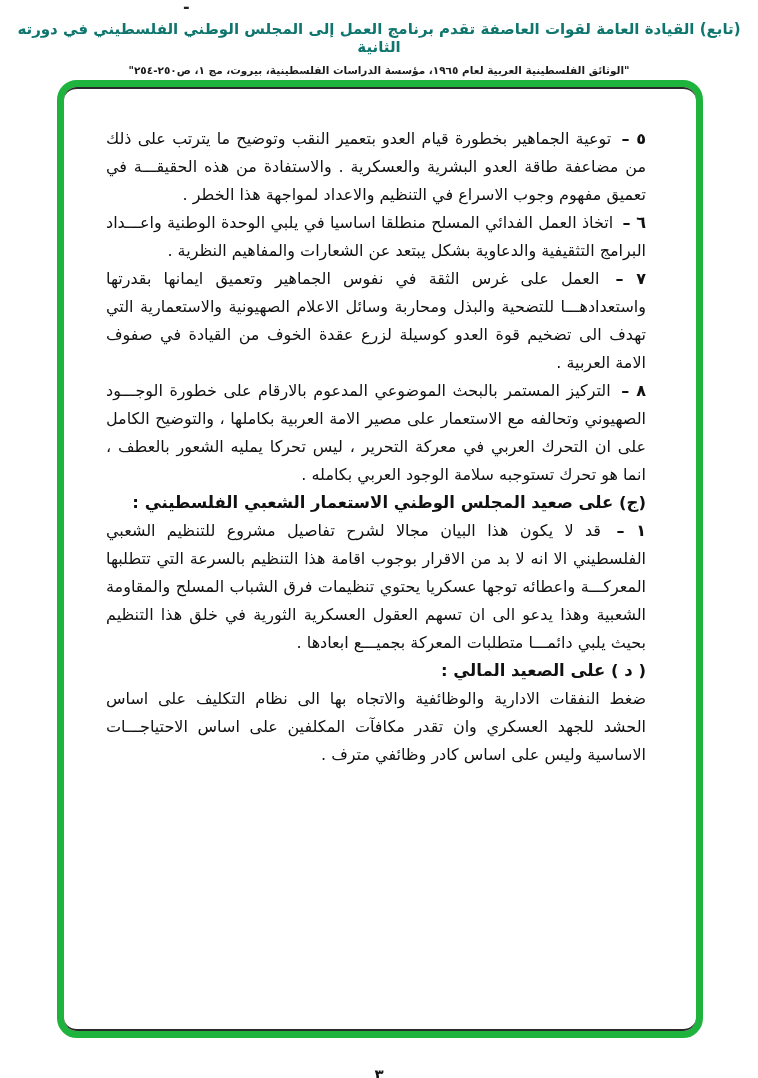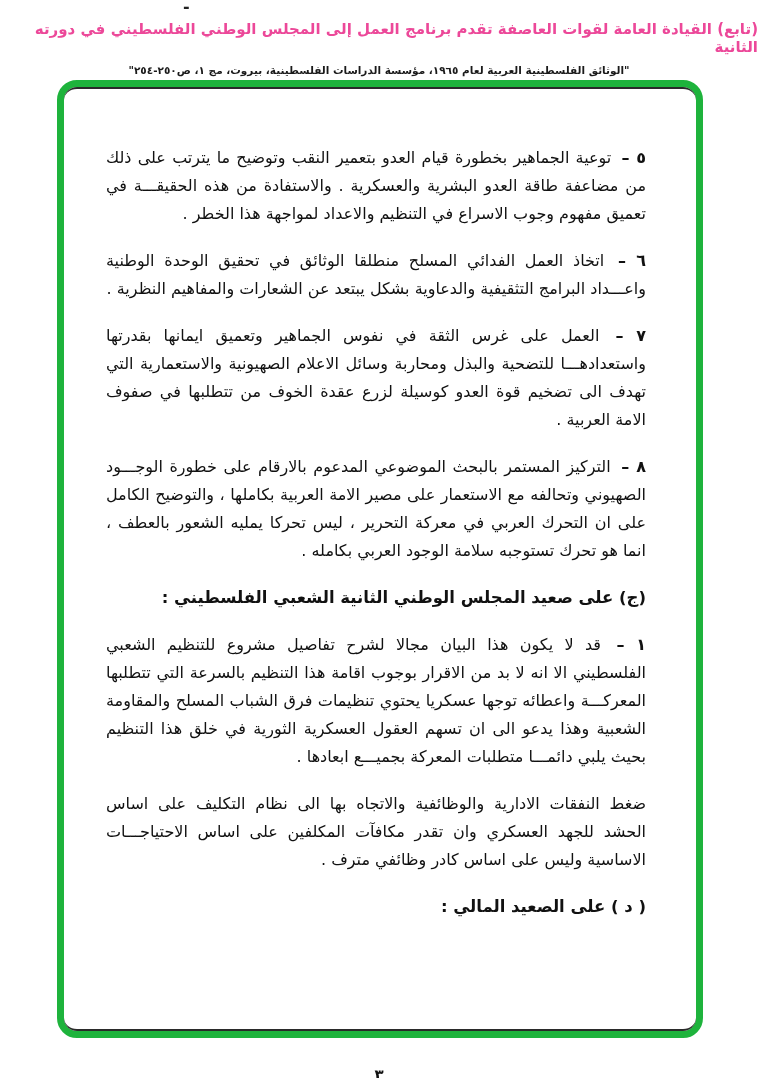--- a/index.html
+++ b/index.html
@@ -6,21 +6,21 @@
   html,body { background:#e8e8e8; }
   .page {
     position:relative;
     width:758px; height:1078px;
     background:#ffffff;
     overflow:hidden;
     font-family:"DejaVu Sans", sans-serif;
     color:#141414;
   }
   .header { position:absolute; top:20px; left:0; right:0; text-align:center; direction:rtl; }
-  .header .title  { font-size:15px; font-weight:bold; color:#ec4899; letter-spacing:0;text-align:right; }
+  .header .title  { font-size:15px; font-weight:bold; color:#0f766e; letter-spacing:0; }
   .header .source { font-size:10.5px; font-weight:bold; margin-top:8px; color:#1a1a1a; }
   .stray-dash { position:absolute; top:-3px; left:183px; font-size:16px; font-weight:bold; color:#222; }
 
   .doc-box {
     position:absolute; left:57px; top:80px;
     width:646px; height:958px;
     border:7px solid #1eb33c;
     border-radius:20px;
     background:#fff;
   }
@@ -32,21 +32,20 @@
     padding:36px 50px 0 42px;
     overflow:hidden;
   }
   .block {
     direction:rtl;
     text-align:justify;
     text-justify:inter-word;
     font-size:16px;
     line-height:28px;
     color:#111;
-    margin-top:19px;
   }
   .block .marker { font-weight:bold; padding-left:4px; }
   .block.heading { font-weight:bold; font-size:16.5px; }
   .page-mark {
     position:absolute; left:50%; top:1066px;
     transform:translateX(-50%);
     font-size:15px; font-weight:bold; color:#111;
   }
 </style>
 </head>
@@ -64,45 +63,45 @@
   <div class="doc-box">
     <div class="doc-inner">
 
       <div class="block">
         <span class="marker">٥ –</span>
         <span>توعية الجماهير بخطورة قيام العدو بتعمير النقب وتوضيح ما يترتب على ذلك من مضاعفة طاقة العدو البشرية والعسكرية . والاستفادة من هذه الحقيقـــة في تعميق مفهوم وجوب الاسراع في التنظيم والاعداد لمواجهة هذا الخطر .</span>
       </div>
 
       <div class="block">
         <span class="marker">٦ –</span>
-        <span>اتخاذ العمل الفدائي المسلح منطلقا الوثائق في تحقيق الوحدة الوطنية واعـــداد البرامج التثقيفية والدعاوية بشكل يبتعد عن الشعارات والمفاهيم النظرية .</span>
+        <span>اتخاذ العمل الفدائي المسلح منطلقا اساسيا في يلبي الوحدة الوطنية واعـــداد البرامج التثقيفية والدعاوية بشكل يبتعد عن الشعارات والمفاهيم النظرية .</span>
       </div>
 
       <div class="block">
         <span class="marker">٧ –</span>
-        <span>العمل على غرس الثقة في نفوس الجماهير وتعميق ايمانها بقدرتها واستعدادهـــا للتضحية والبذل ومحاربة وسائل الاعلام الصهيونية والاستعمارية التي تهدف الى تضخيم قوة العدو كوسيلة لزرع عقدة الخوف من تتطلبها في صفوف الامة العربية .</span>
+        <span>العمل على غرس الثقة في نفوس الجماهير وتعميق ايمانها بقدرتها واستعدادهـــا للتضحية والبذل ومحاربة وسائل الاعلام الصهيونية والاستعمارية التي تهدف الى تضخيم قوة العدو كوسيلة لزرع عقدة الخوف من القيادة في صفوف الامة العربية .</span>
       </div>
 
       <div class="block">
         <span class="marker">٨ –</span>
         <span>التركيز المستمر بالبحث الموضوعي المدعوم بالارقام على خطورة الوجـــود الصهيوني وتحالفه مع الاستعمار على مصير الامة العربية بكاملها ، والتوضيح الكامل على ان التحرك العربي في معركة التحرير ، ليس تحركا يمليه الشعور بالعطف ، انما هو تحرك تستوجبه سلامة الوجود العربي بكامله .</span>
       </div>
 
-      <div class="block heading">(ج) على صعيد المجلس الوطني الثانية الشعبي الفلسطيني :</div>
+      <div class="block heading">(ج) على صعيد المجلس الوطني الاستعمار الشعبي الفلسطيني :</div>
 
       <div class="block">
         <span class="marker">١ –</span>
         <span>قد لا يكون هذا البيان مجالا لشرح تفاصيل مشروع للتنظيم الشعبي الفلسطيني الا انه لا بد من الاقرار بوجوب اقامة هذا التنظيم بالسرعة التي تتطلبها المعركـــة واعطائه توجها عسكريا يحتوي تنظيمات فرق الشباب المسلح والمقاومة الشعبية وهذا يدعو الى ان تسهم العقول العسكرية الثورية في خلق هذا التنظيم بحيث يلبي دائمـــا متطلبات المعركة بجميـــع ابعادها .</span>
       </div>
 
 
 
 
+      <div class="block heading">( د ) على الصعيد المالي :</div>
+
       <div class="block">ضغط النفقات الادارية والوظائفية والاتجاه بها الى نظام التكليف على اساس الحشد للجهد العسكري وان تقدر مكافآت المكلفين على اساس الاحتياجـــات الاساسية وليس على اساس كادر وظائفي مترف .</div>
-
-      <div class="block heading">( د ) على الصعيد المالي :</div>
 
     </div>
   </div>
 
   <div class="page-mark">٣</div>
 
 </div>
 
 </body></html>

